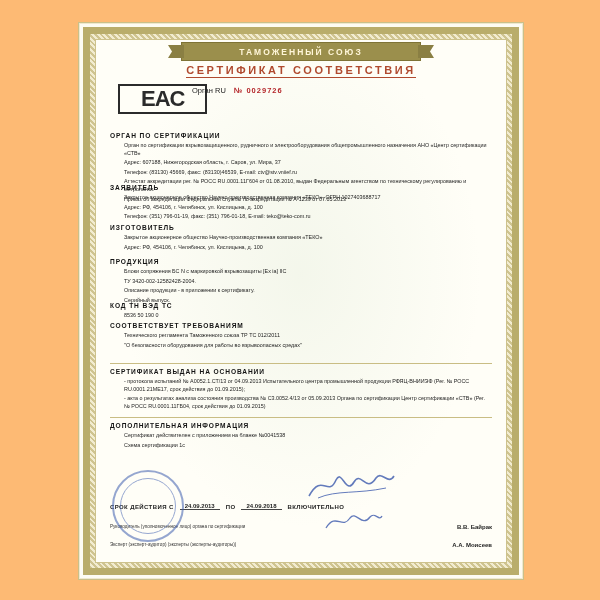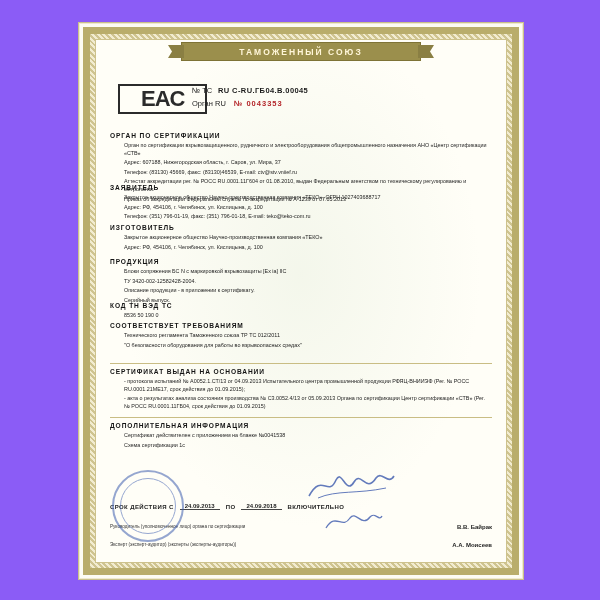--- a/index.html
+++ b/index.html
@@ -1,17 +1,17 @@
 <!DOCTYPE html>
 <html><head>
 <meta charset="utf-8">
 <style>
   html,body{margin:0;padding:0;background:#ffffff;}
   body{width:600px;height:600px;overflow:hidden;font-family:"Liberation Sans",sans-serif;}
-  .page{position:relative;width:600px;height:600px;background:#8b5cf6;}
+  .page{position:relative;width:600px;height:600px;background:#fdba74;}
   .cert{position:absolute;left:78px;top:22px;width:444px;height:556px;background:#fdfcf3;
         border:1px solid #c9c08a;box-shadow:0 0 0 1px #efe9cf inset;overflow:hidden;}
   
   .border-outer{position:absolute;left:4px;top:4px;right:4px;bottom:4px;
         border:7px solid #b9ad6b;
         background:
           repeating-linear-gradient(45deg,#cfc490 0 2px,#f2ecd0 2px 4px);
         background-clip:padding-box;}
   .border-inner{position:absolute;left:16px;top:16px;right:16px;bottom:16px;background:#fffdf5;
         border:1px solid #cdc characters;}
@@ -72,35 +72,34 @@
   <div class="cert">
     <div class="border-outer"></div>
     <div class="border-inner"></div>
 
     <div class="paper">
 
       <div class="ribbon">
         <span>ТАМОЖЕННЫЙ СОЮЗ</span>
       </div>
 
+      <div class="title">
+        <span class="u">СЕРТИФИКАТ СООТВЕТСТВИЯ</span>
+      </div>
 
       <div class="eac">
         <div class="mark">
           <span class="box">EAC</span>
         </div>
       </div>
 
       <div class="nums">
         <div class="row">
-          <span class="lbl">№ ТС</span>
-          <span class="val">RU C-RU.ГБ04.В.00045</span>
-        </div>
-        <div class="row">
           <span class="serial-lbl">Орган RU</span>
-          <span class="serial">№ 0043353</span>
+          <span class="serial">№ 0029726</span>
         </div>
       </div>
 
       <div class="sec" style="top:92px">
         <h3>ОРГАН ПО СЕРТИФИКАЦИИ</h3>
         <p class="ind">Орган по сертификации взрывозащищенного, рудничного и электрооборудования общепромышленного назначения АНО «Центр сертификации «СТВ»</p>
         <p class="ind">Адрес: 607188, Нижегородская область, г. Саров, ул. Мира, 37</p>
         <p class="ind">Телефон: (83130) 45669, факс: (83130)46539, E-mail: ctv@stv.vniief.ru</p>
         <p class="ind">Аттестат аккредитации рег. № РОСС RU.0001.11Г604 от 01.08.2010, выдан Федеральным агентством по техническому регулированию и метрологии.</p>
         <p class="ind">Приказ об аккредитации Федеральной службы по аккредитации № А-1239 от 07.05.2013</p>

